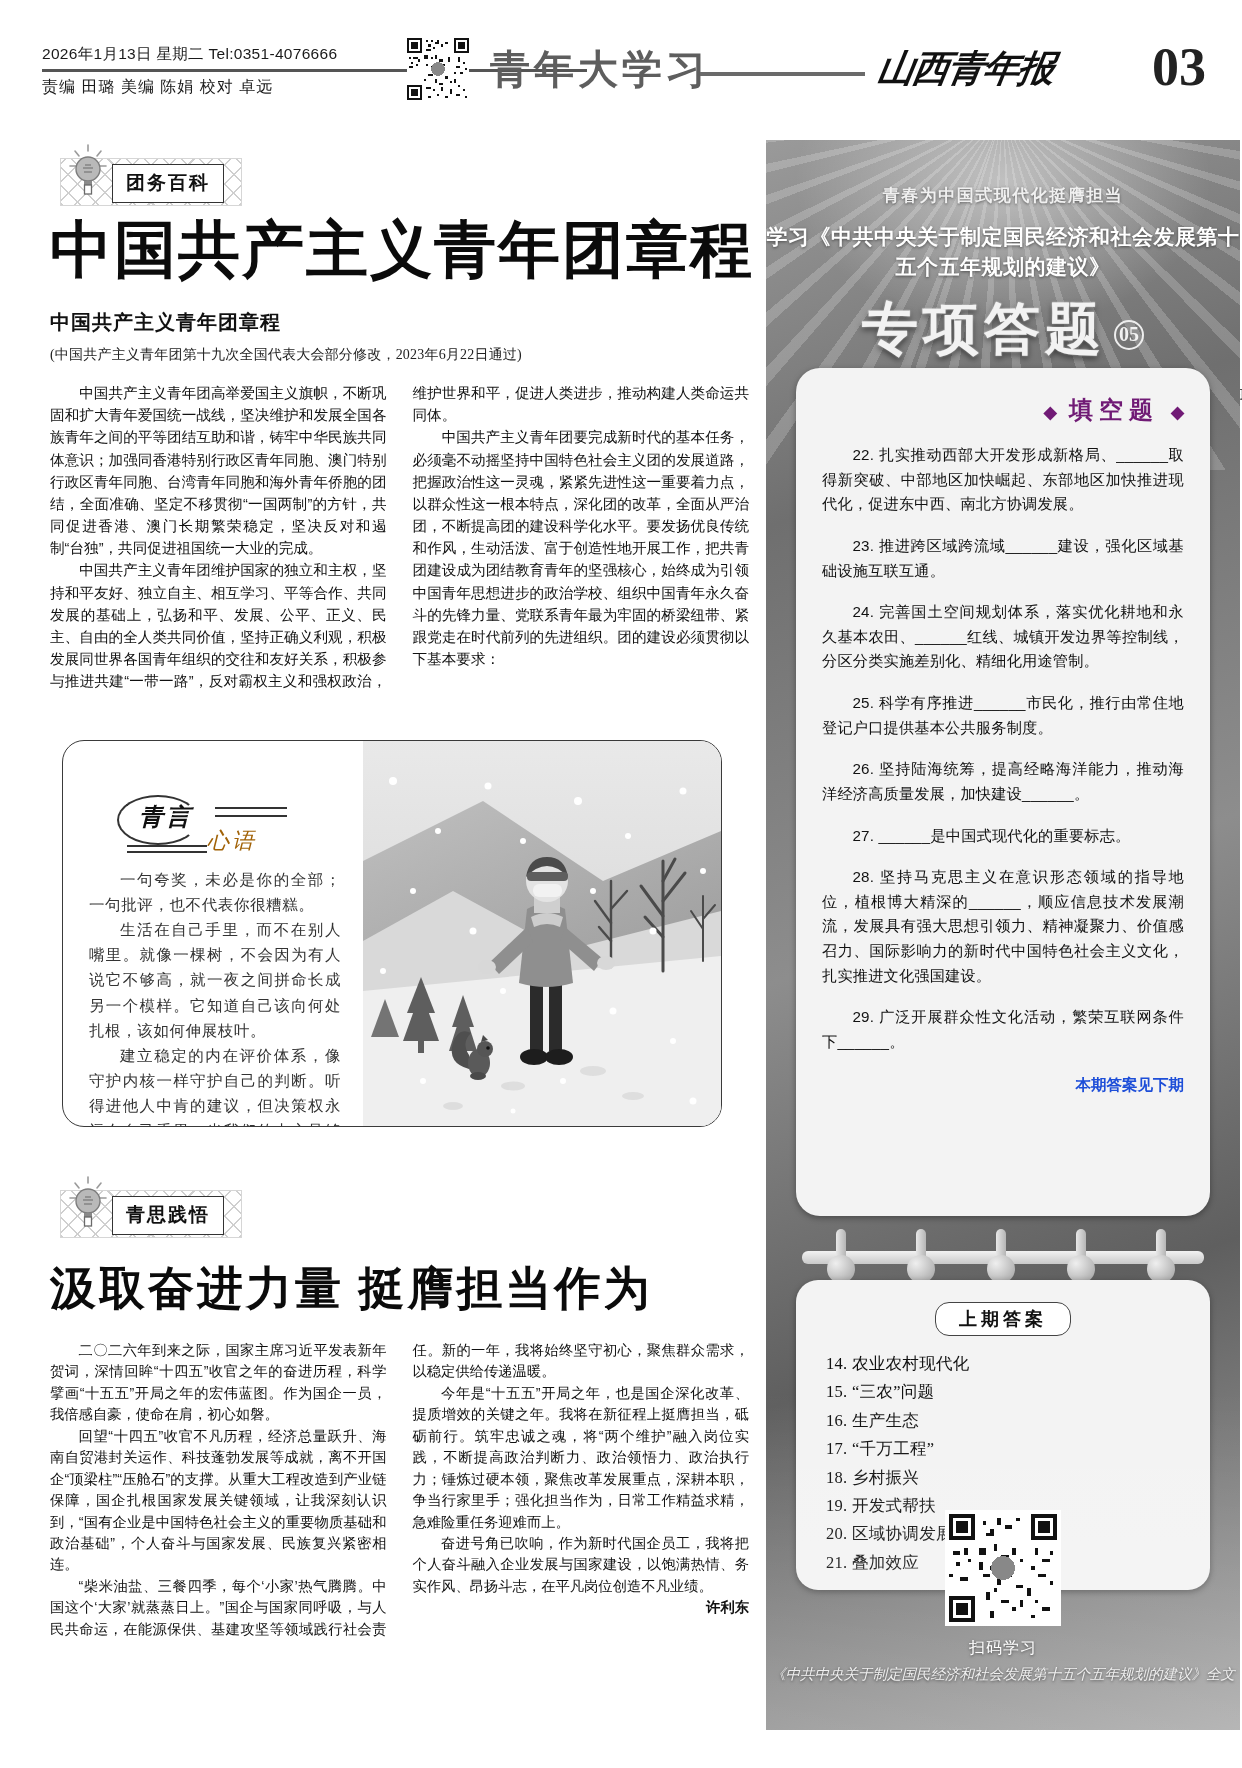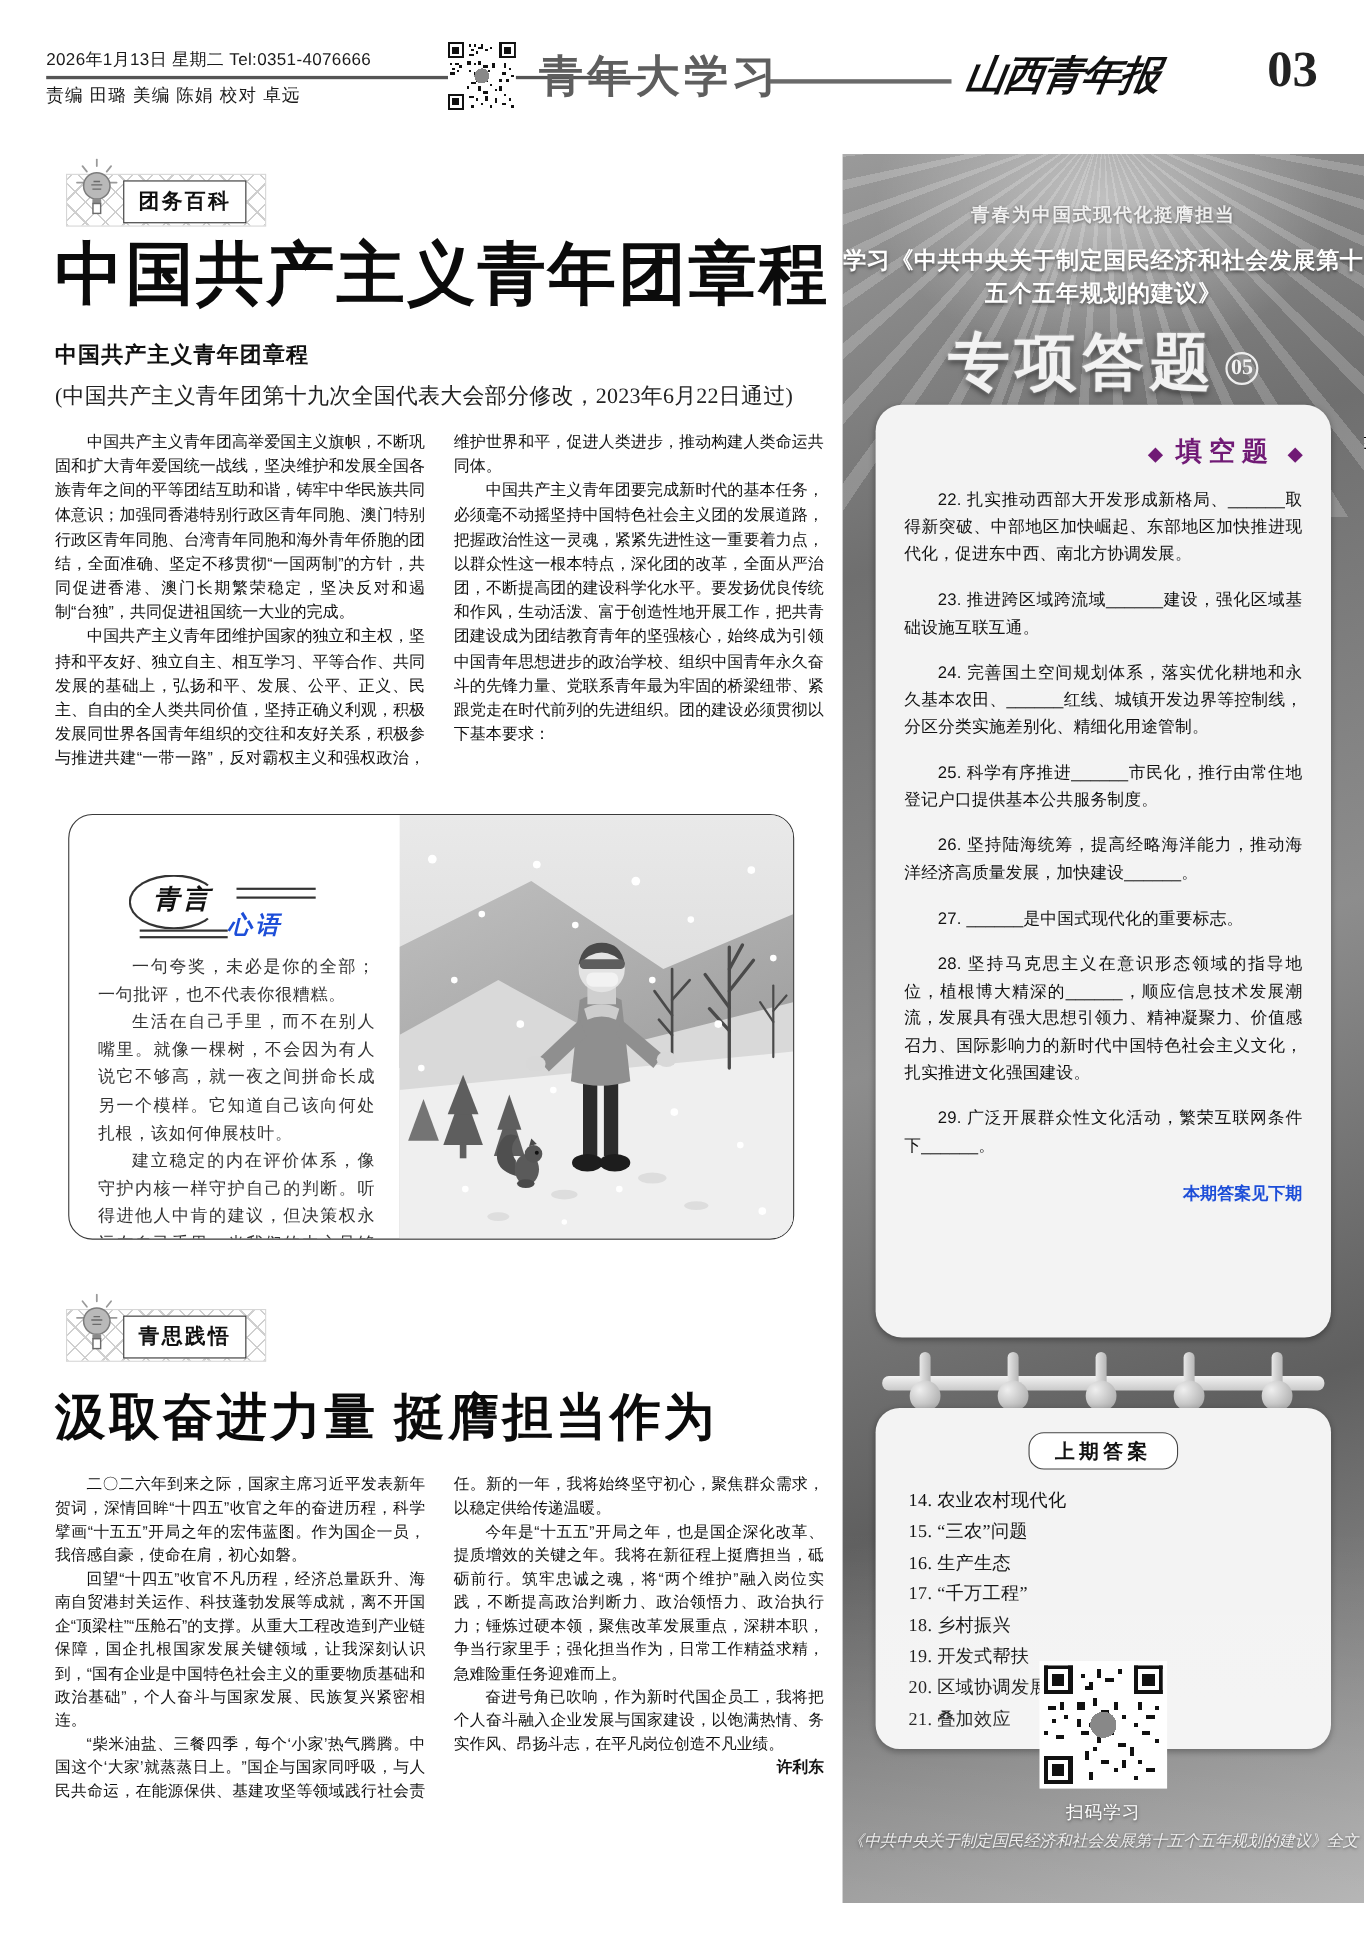--- a/index.html
+++ b/index.html
@@ -30,21 +30,21 @@
   }
   .mh-dash { position:absolute; left:700px; top:72px; width:165px; height:4px; background:#6a6a6a; }
   .mh-logo {
     position:absolute; left:878px; top:44px;
     font-family:"Liberation Serif", serif; font-style:italic; font-weight:700;
     font-size:37px; color:#111; letter-spacing:-2px; white-space:nowrap;
     transform:skewX(-9deg);
   }
   .mh-pageno {
     position:absolute; left:1152px; top:36px;
-    font-family:"Liberation Serif", serif; font-weight:700; font-size:46px; color:#222;
+    font-family:"Liberation Serif", serif; font-weight:700; font-size:54px; color:#222;
   }
 
   
   .left-col { position:absolute; left:44px; top:140px; width:705px; }
 
   
   .badge-wrap { position:relative; height:72px; margin-bottom:6px; }
   .badge-lattice {
     position:absolute; left:16px; top:18px; width:180px; height:46px;
     background:
@@ -66,21 +66,21 @@
     font-size:62px; letter-spacing:2px; color:#0b0b0b; line-height:1.05;
     margin:6px 0 0 6px; white-space:nowrap;
   }
   .art-title .seq { font-size:31px; font-weight:700; letter-spacing:0; }
 
   .art-subtitle {
     font-family:"Liberation Sans", sans-serif; font-weight:700;
     font-size:20px; letter-spacing:1px; color:#111; margin:26px 0 0 6px;
   }
   .art-byline {
-    font-family:"Liberation Serif", serif; font-size:20px; color:#222;
+    font-family:"Liberation Serif", serif; font-size:14px; color:#222;
     margin:10px 0 0 6px; letter-spacing:.2px;
   }
 
   
   .body2col {
     margin-top:18px; margin-left:6px;
     column-count:2; column-gap:26px; column-rule:0;
     font-family:"Liberation Sans", sans-serif;
     font-size:14.6px; line-height:1.52; color:#111;
     text-align:justify; text-justify:inter-ideograph;
@@ -102,22 +102,22 @@
     position:absolute; left:0; top:2px; width:78px; height:46px;
     border:2px solid #333; border-radius:50%; border-right-color:transparent;
   }
   .q-logo .t1 {
     position:absolute; left:22px; top:8px;
     font-family:"Liberation Serif", serif; font-style:italic; font-weight:700;
     font-size:24px; letter-spacing:3px; color:#111;
   }
   .q-logo .t2 {
     position:absolute; left:90px; top:33px;
-    font-family:"Liberation Serif", serif; font-style:italic; font-weight:700;
-    font-size:22px; letter-spacing:3px; color:#1d4ed8;
+    font-family:"Liberation Serif", serif; font-style:italic; font-weight:400;
+    font-size:22px; letter-spacing:3px; color:#a16207;
   }
   .q-logo .l1 { position:absolute; left:98px; top:14px; width:72px; height:2px; background:#333; }
   .q-logo .l2 { position:absolute; left:98px; top:22px; width:72px; height:2px; background:#333; }
   .q-logo .l3 { position:absolute; left:10px; top:52px; width:80px; height:2px; background:#333; }
   .q-logo .l4 { position:absolute; left:10px; top:58px; width:80px; height:2px; background:#333; }
 
   .q-text {
     font-family:"Liberation Sans", sans-serif;
     font-size:15.5px; line-height:1.62; color:#333;
     letter-spacing:.6px; text-align:justify; width:252px;

